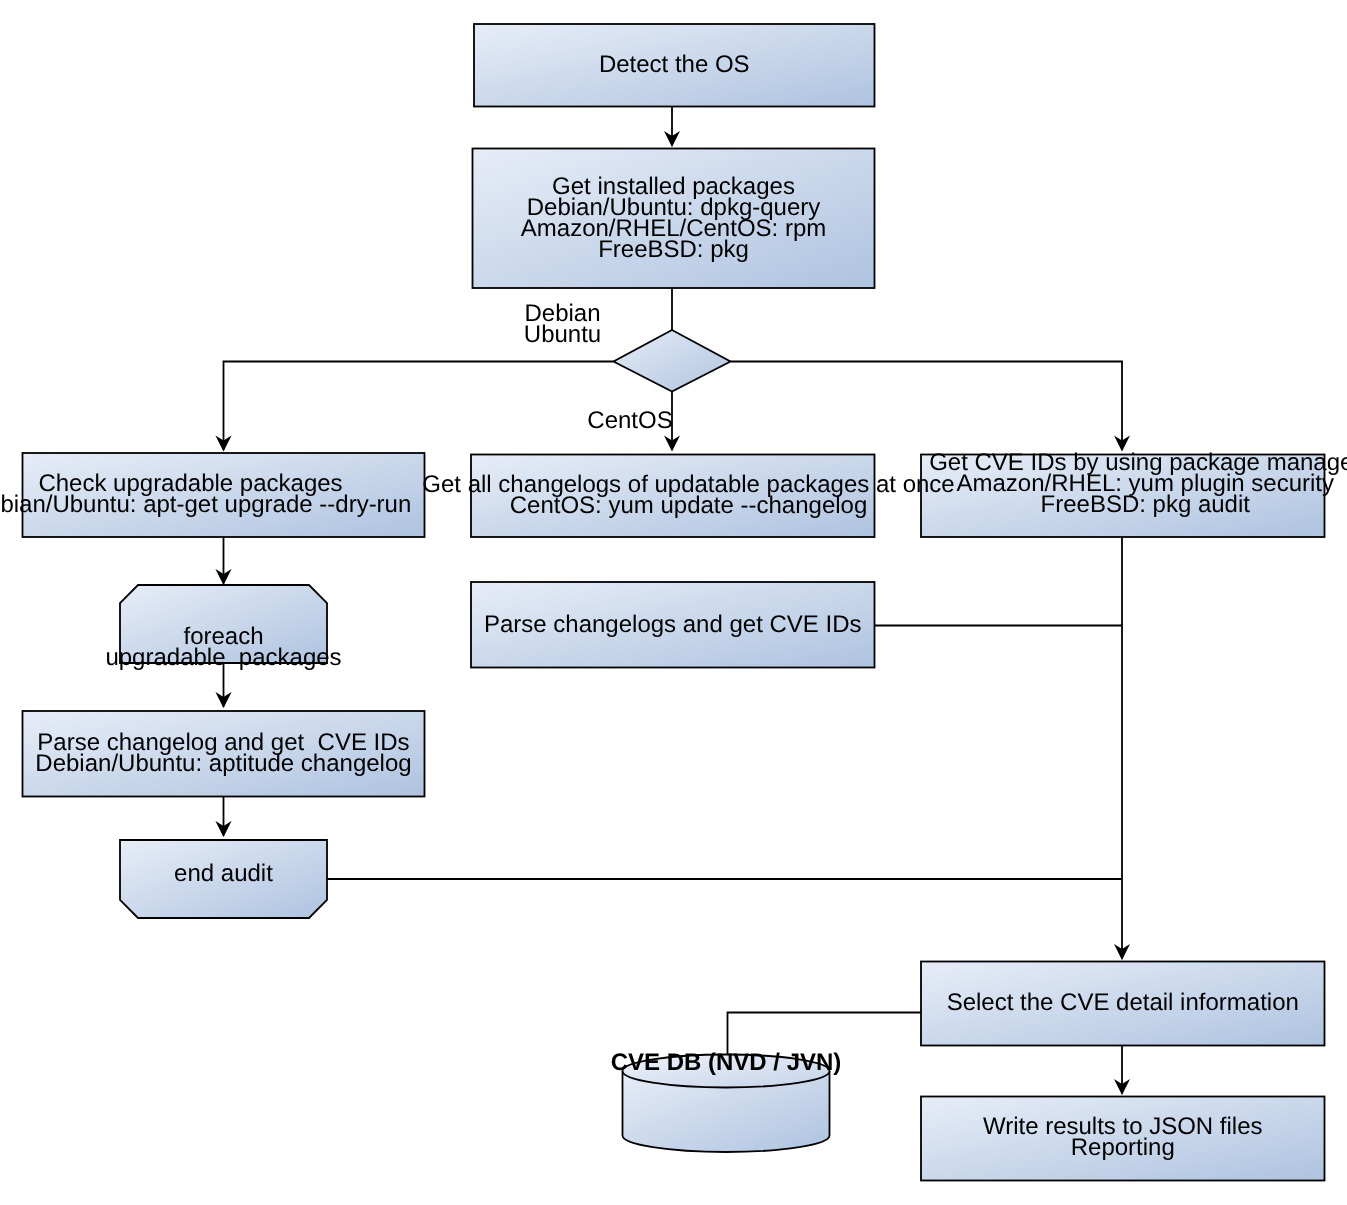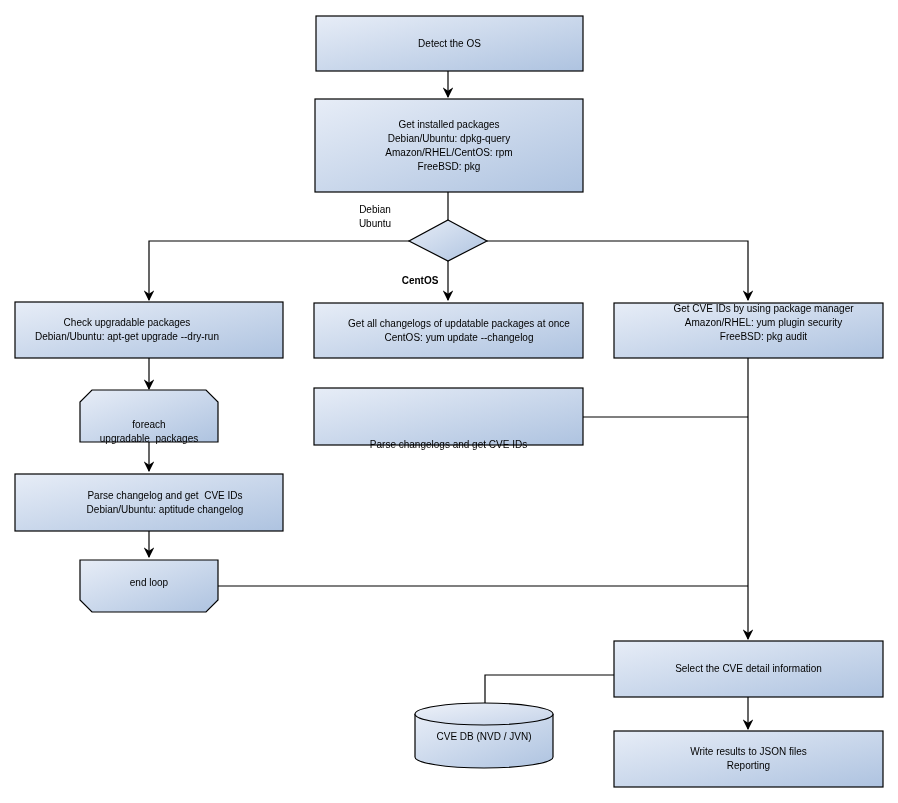--- a/index.html
+++ b/index.html
@@ -2,21 +2,21 @@
 <html><head>
 <meta charset="utf-8">
 <style>
   html, body { margin: 0; padding: 0; background: #ffffff; }
   #canvas {
     position: relative;
     width: 898px;
     height: 803px;
     background: #ffffff;
     font-family: "Liberation Sans", sans-serif;
-    font-size: 10px;
+    font-size: 16px;
     color: #000000;
     overflow: hidden;
   }
   #wires { position: absolute; left: 0; top: 0; width: 898px; height: 803px; }
   .node-label {
     position: absolute;
     display: flex;
     align-items: center;
     justify-content: center;
     text-align: center;
@@ -78,32 +78,32 @@
     <ellipse class="shape" cx="484" cy="714" rx="69" ry="11" fill="url(#gradTop)"></ellipse>
   </svg>
 
   <div class="node-label" style="left:316px; top:16px; width:267px; height:55px;">Detect the OS</div>
   <div class="node-label" style="left:315px; top:99px; width:268px; height:93px;text-align:center;">Get installed packages
 Debian/Ubuntu: dpkg-query
 Amazon/RHEL/CentOS: rpm
 FreeBSD: pkg</div>
   <div class="node-label" style="left:330px; top:202px; width:90px; height:30px;">Debian
 Ubuntu</div>
-  <div class="node-label" style="left:375px; top:273px; width:90px; height:16px;font-weight:bold;">CentOS</div>
+  <div class="node-label" style="left:375px; top:273px; width:90px; height:16px;">CentOS</div>
   <div class="node-label" style="left:15px; top:302px; width:224px; height:56px;">Check upgradable packages
 Debian/Ubuntu: apt-get upgrade --dry-run</div>
   <div class="node-label" style="left:80px; top:390px; width:138px; height:52px;margin-top:16px;">foreach
 upgradable  packages</div>
-  <div class="node-label" style="left:15px; top:474px; width:268px; height:57px;padding-left:16px;">Parse changelog and get  CVE IDs
+  <div class="node-label" style="left:15px; top:474px; width:268px; height:57px;">Parse changelog and get  CVE IDs
 Debian/Ubuntu: aptitude changelog</div>
-  <div class="node-label" style="left:80px; top:560px; width:138px; height:46px;">end loop</div>
+  <div class="node-label" style="left:80px; top:560px; width:138px; height:46px;">end audit</div>
   <div class="node-label" style="left:314px; top:303px; width:290px; height:55px;">Get all changelogs of updatable packages at once
 CentOS: yum update --changelog</div>
-  <div class="node-label" style="left:314px; top:388px; width:269px; height:57px;margin-top:28px;">Parse changelogs and get CVE IDs</div>
+  <div class="node-label" style="left:314px; top:388px; width:269px; height:57px;">Parse changelogs and get CVE IDs</div>
   <div class="node-label" style="left:614px; top:303px; width:269px; height:40px;padding-left:15px;">Get CVE IDs by using package manager
 Amazon/RHEL: yum plugin security
 FreeBSD: pkg audit</div>
   <div class="node-label" style="left:614px; top:641px; width:269px; height:56px;">Select the CVE detail information</div>
-  <div class="node-label" style="left:415px; top:712px; width:138px; height:50px;">CVE DB (NVD / JVN)</div>
+  <div class="node-label" style="left:415px; top:684px; width:138px; height:50px;font-weight:bold;">CVE DB (NVD / JVN)</div>
   <div class="node-label" style="left:614px; top:731px; width:269px; height:56px;">Write results to JSON files
 Reporting</div>
 
 </div>
 
 </body></html>

